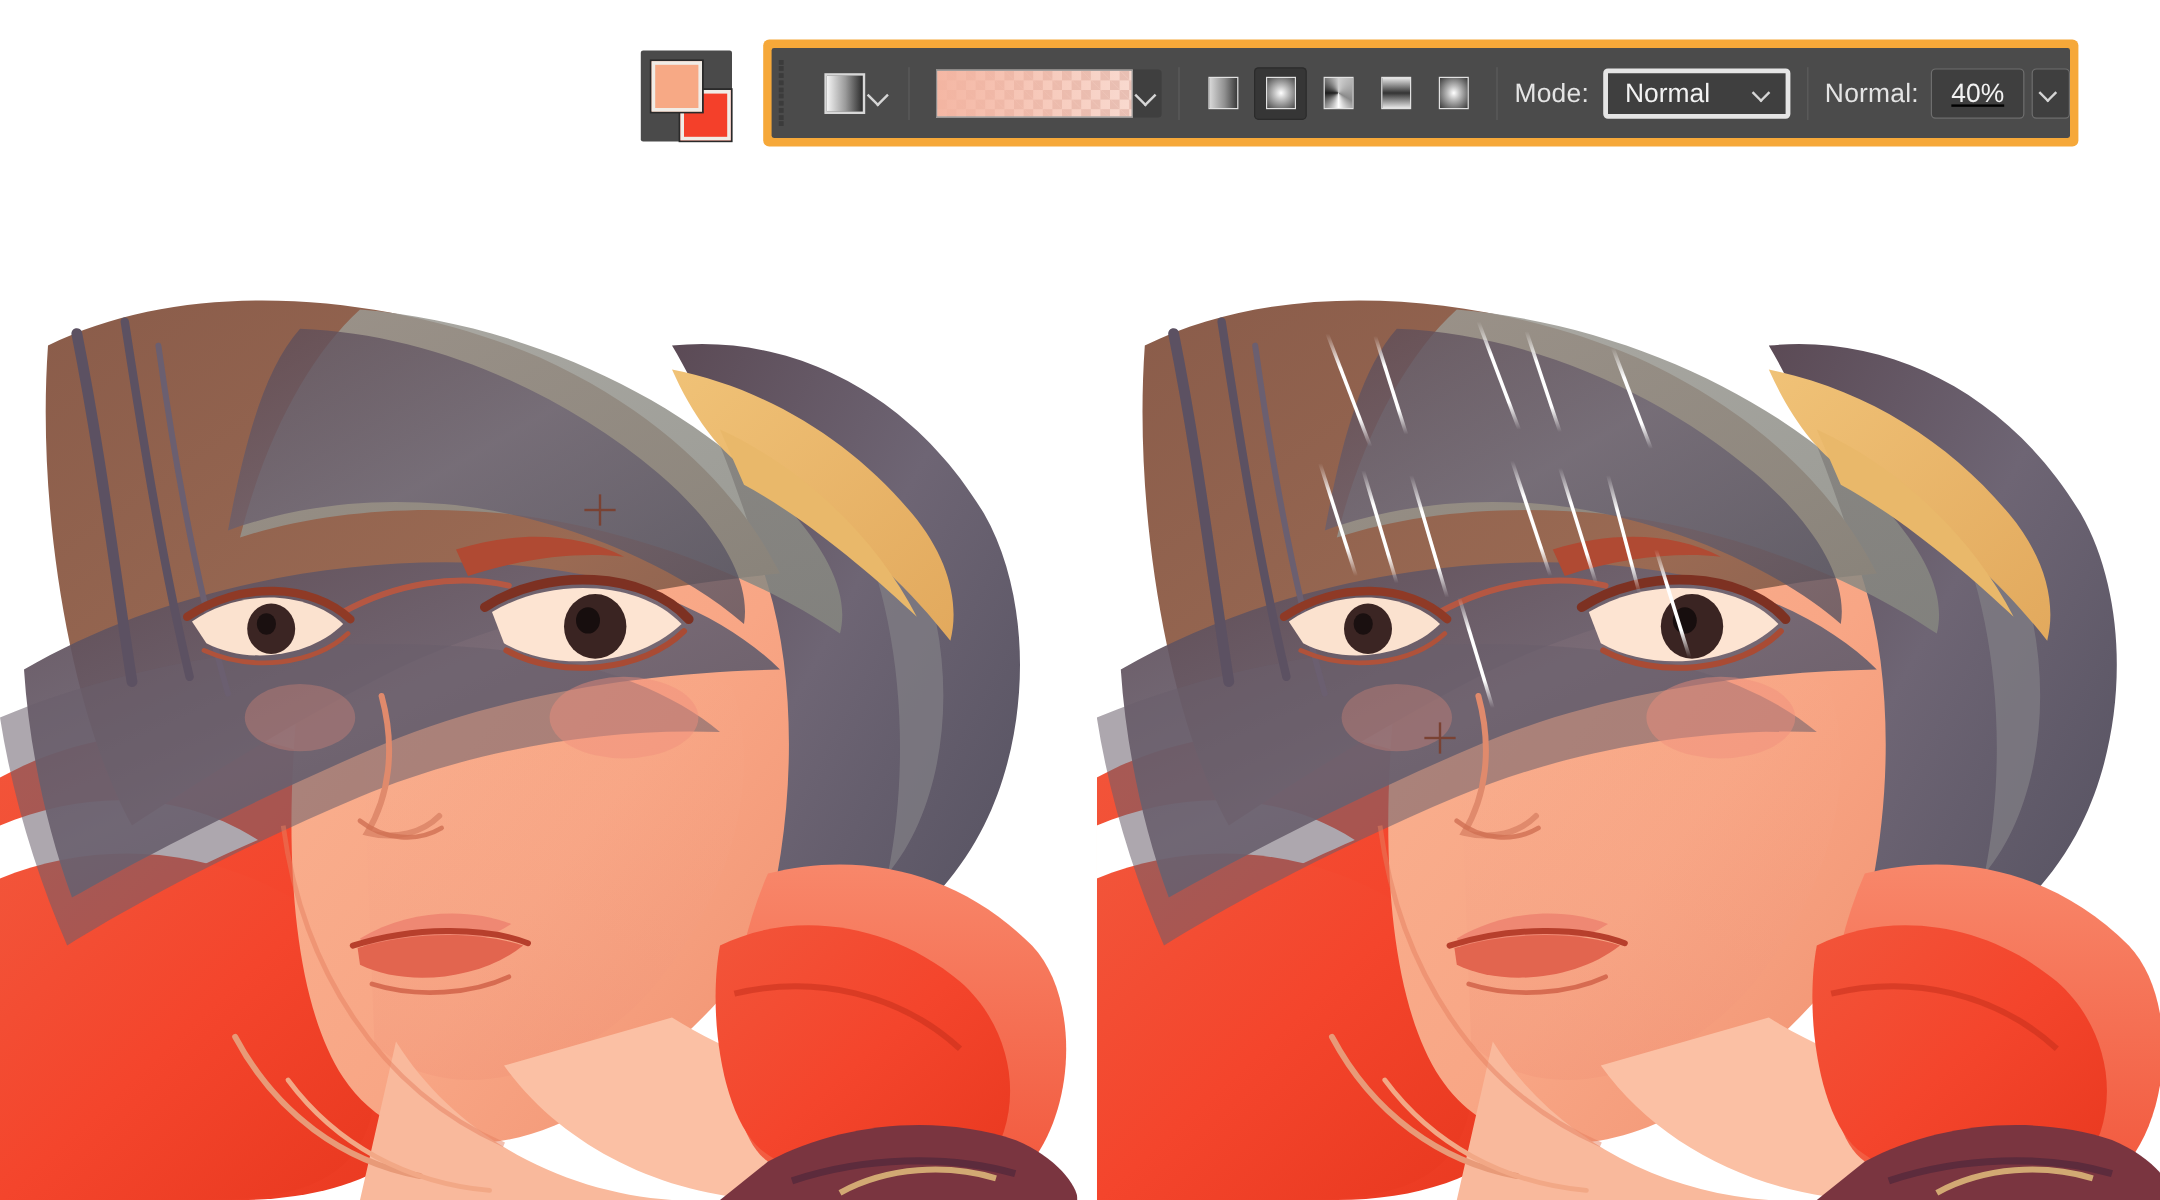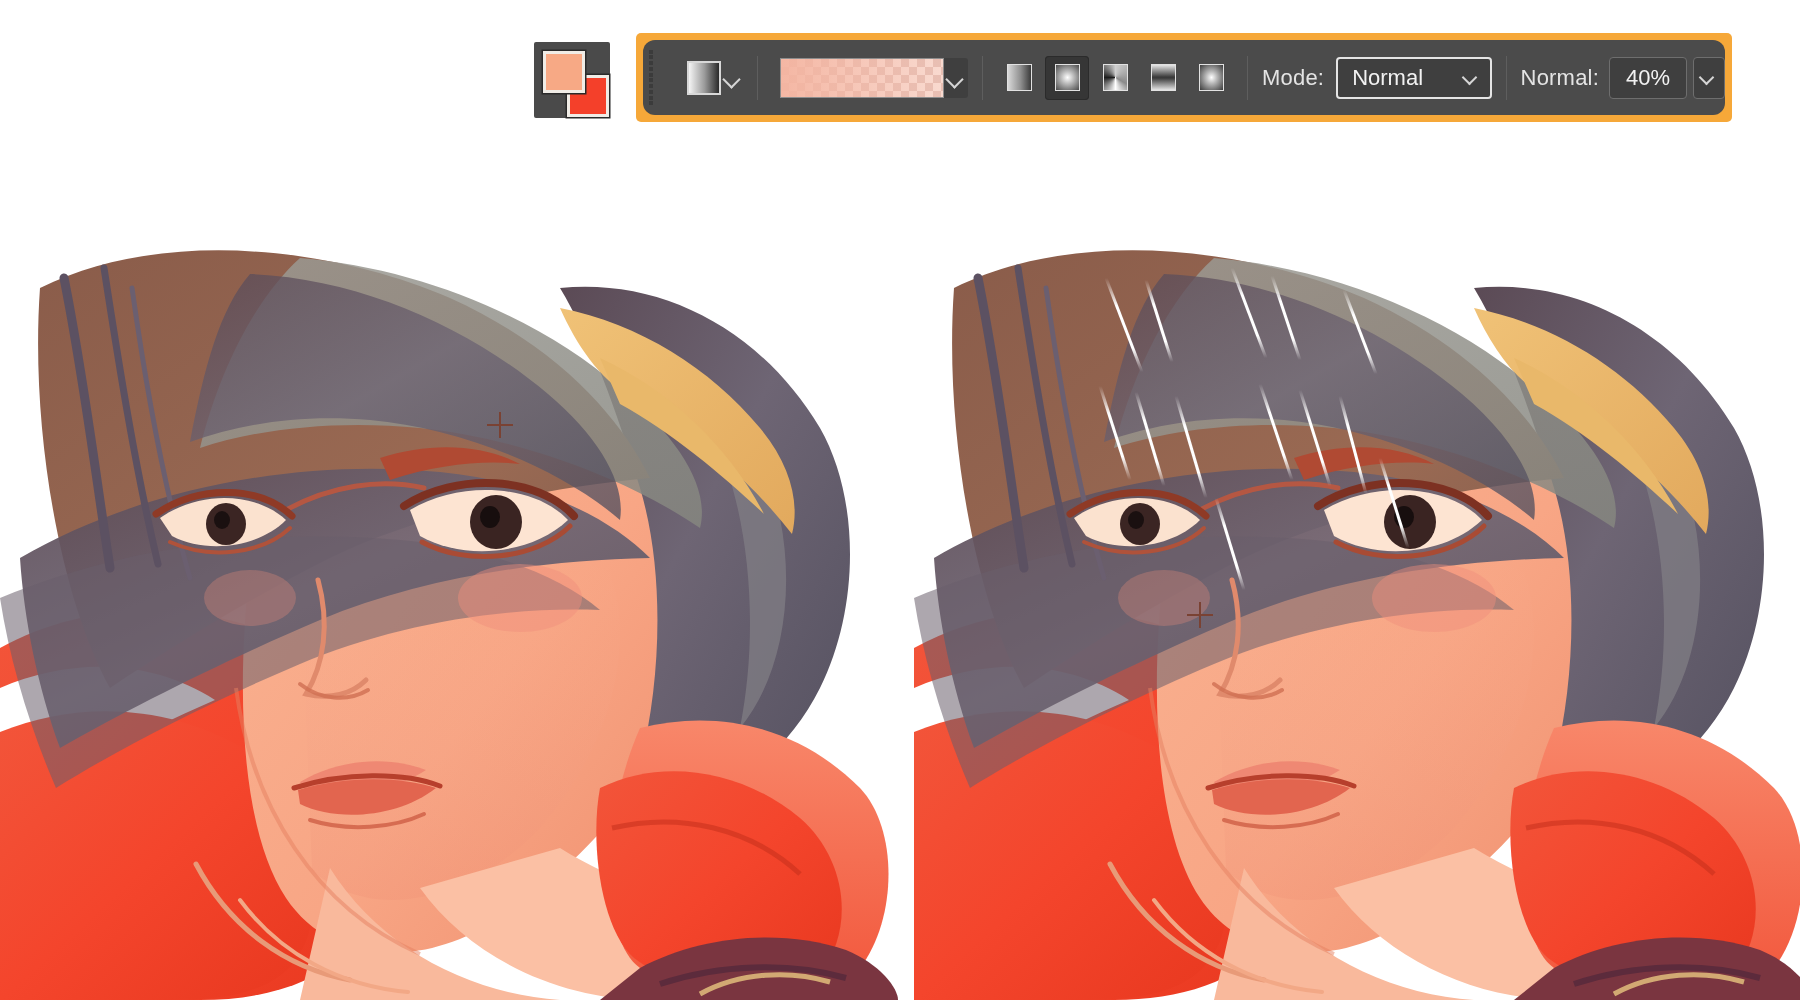--- a/index.html
+++ b/index.html
@@ -12,21 +12,21 @@
 
   
   .fgbg{position:absolute;left:534px;top:42px;width:76px;height:76px;background:#4a4a4a;border-radius:2px;}
   .fgbg .sw{position:absolute;border:3px solid #f0ece6;box-shadow:0 0 0 1.5px #2a2a2a;}
   .fgbg .fg{left:9px;top:9px;width:36px;height:36px;background:#f7a985;z-index:2;}
   .fgbg .bg{left:33px;top:33px;width:36px;height:36px;background:#f4402a;z-index:1;}
 
   
   .optbar-outer{position:absolute;left:636px;top:33px;width:1096px;height:89px;
       background:#f6a839;border-radius:5px;padding:7px;box-sizing:border-box;}
-  .optbar{position:relative;width:100%;height:100%;background:#4b4b4b;border-radius:12px;
+  .optbar{position:relative;width:100%;height:100%;background:#4b4b4b;border-radius:2px;
       display:flex;align-items:center;}
 
   .gripper{position:absolute;left:6px;top:50%;transform:translateY(-50%);
       width:4px;height:56px;display:flex;flex-direction:column;justify-content:space-between;}
   .gripper i{display:block;width:4px;height:4px;background:#3b3b3b;}
 
   .divider{width:1px;height:44px;background:#5e5e5e;margin:0 14px;flex:0 0 auto;}
 
   
   .grad-preset{display:flex;align-items:center;margin-left:44px;flex:0 0 auto;}
@@ -55,27 +55,27 @@
   .gt.active{background:#363636;box-shadow:inset 0 0 0 1px #2b2b2b;}
   .gt .gi{width:25px;height:27px;border:1.6px solid #e2e2e2;box-sizing:border-box;}
   .gi.linear{background:linear-gradient(90deg,#d8d8d8 0%,#8f8f8f 55%,#3a3a3a 100%);}
   .gi.radial{background:radial-gradient(circle at 50% 50%,#ffffff 0%,#b9b9b9 38%,#4a4a4a 100%);}
   .gi.angle{background:conic-gradient(from 180deg at 50% 50%,#ffffff 0deg,#1d1d1d 90deg,#cfcfcf 180deg,#8a8a8a 300deg,#ffffff 360deg);}
   .gi.reflected{background:linear-gradient(180deg,#e6e6e6 0%,#3a3a3a 48%,#3a3a3a 52%,#e6e6e6 100%);}
   .gi.diamond{background:radial-gradient(ellipse at 50% 50%,#ffffff 0%,#bdbdbd 32%,#3a3a3a 100%);}
 
   
   .lbl{color:#e4e4e4;font-size:22px;letter-spacing:.2px;white-space:nowrap;}
-  .select{height:42px;background:#3f3f3f;border:2px solid #e5e5e5;border-radius:4px;
+  .select{height:42px;background:#3f3f3f;border:4px solid #e5e5e5;border-radius:4px;
       display:flex;align-items:center;justify-content:space-between;box-sizing:border-box;}
   .select .val{color:#f2f2f2;font-size:22px;padding-left:14px;white-space:nowrap;}
   .select .chevbox{width:36px;display:flex;align-items:center;justify-content:center;}
   .mode-select{width:196px;margin-left:12px;}
   .op-field{height:42px;background:#3f3f3f;border:1px solid #6e6e6e;border-radius:4px;
-      display:flex;align-items:center;box-sizing:border-box;margin-left:10px;}
+      display:flex;align-items:center;box-sizing:border-box;margin-left:10px;text-decoration:underline;}
   .op-field .val{color:#f2f2f2;font-size:22px;padding:0 16px;white-space:nowrap;}
   .op-stepper{width:40px;height:42px;background:#3f3f3f;border:1px solid #6e6e6e;border-radius:4px;
       box-sizing:border-box;display:flex;align-items:center;justify-content:center;margin-left:6px;}
 
   
   .panels{position:absolute;left:0;top:128px;width:1800px;height:872px;}
   .panel{position:absolute;top:0;height:872px;overflow:hidden;background:#ffffff;}
   .panel.left{left:0;width:898px;}
   .panel.right{left:914px;width:886px;}
 

